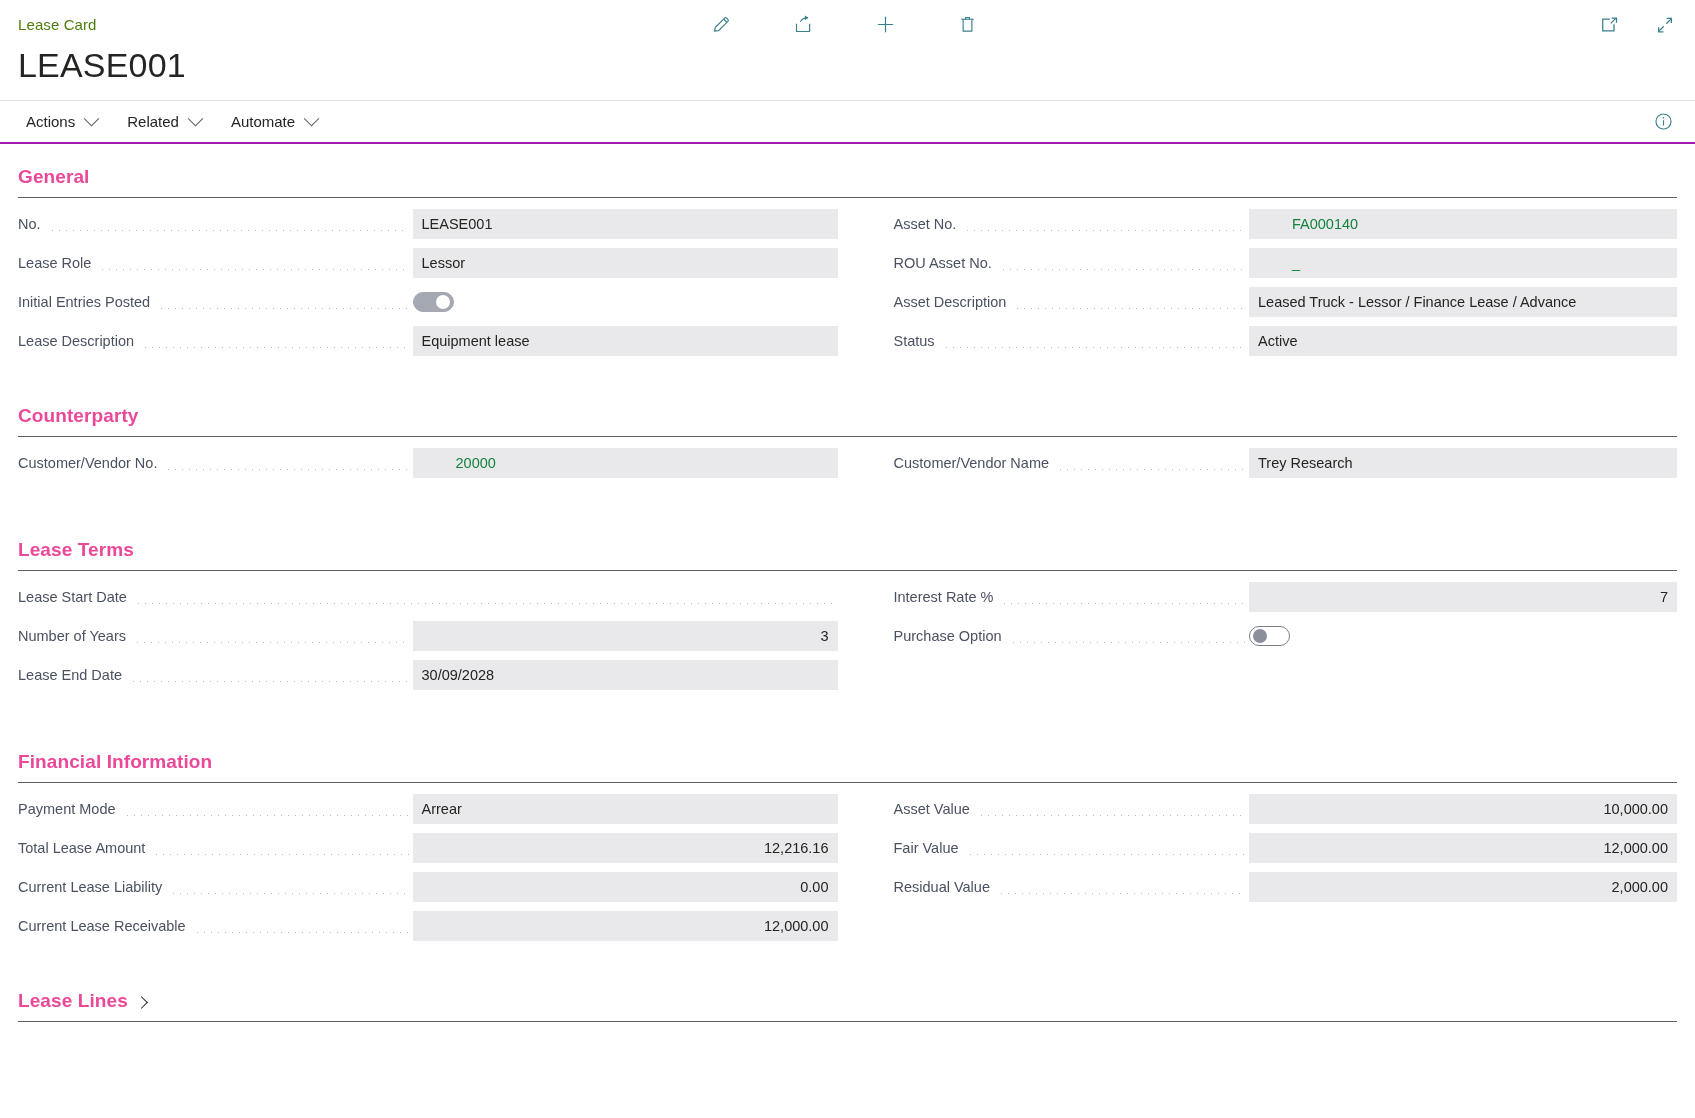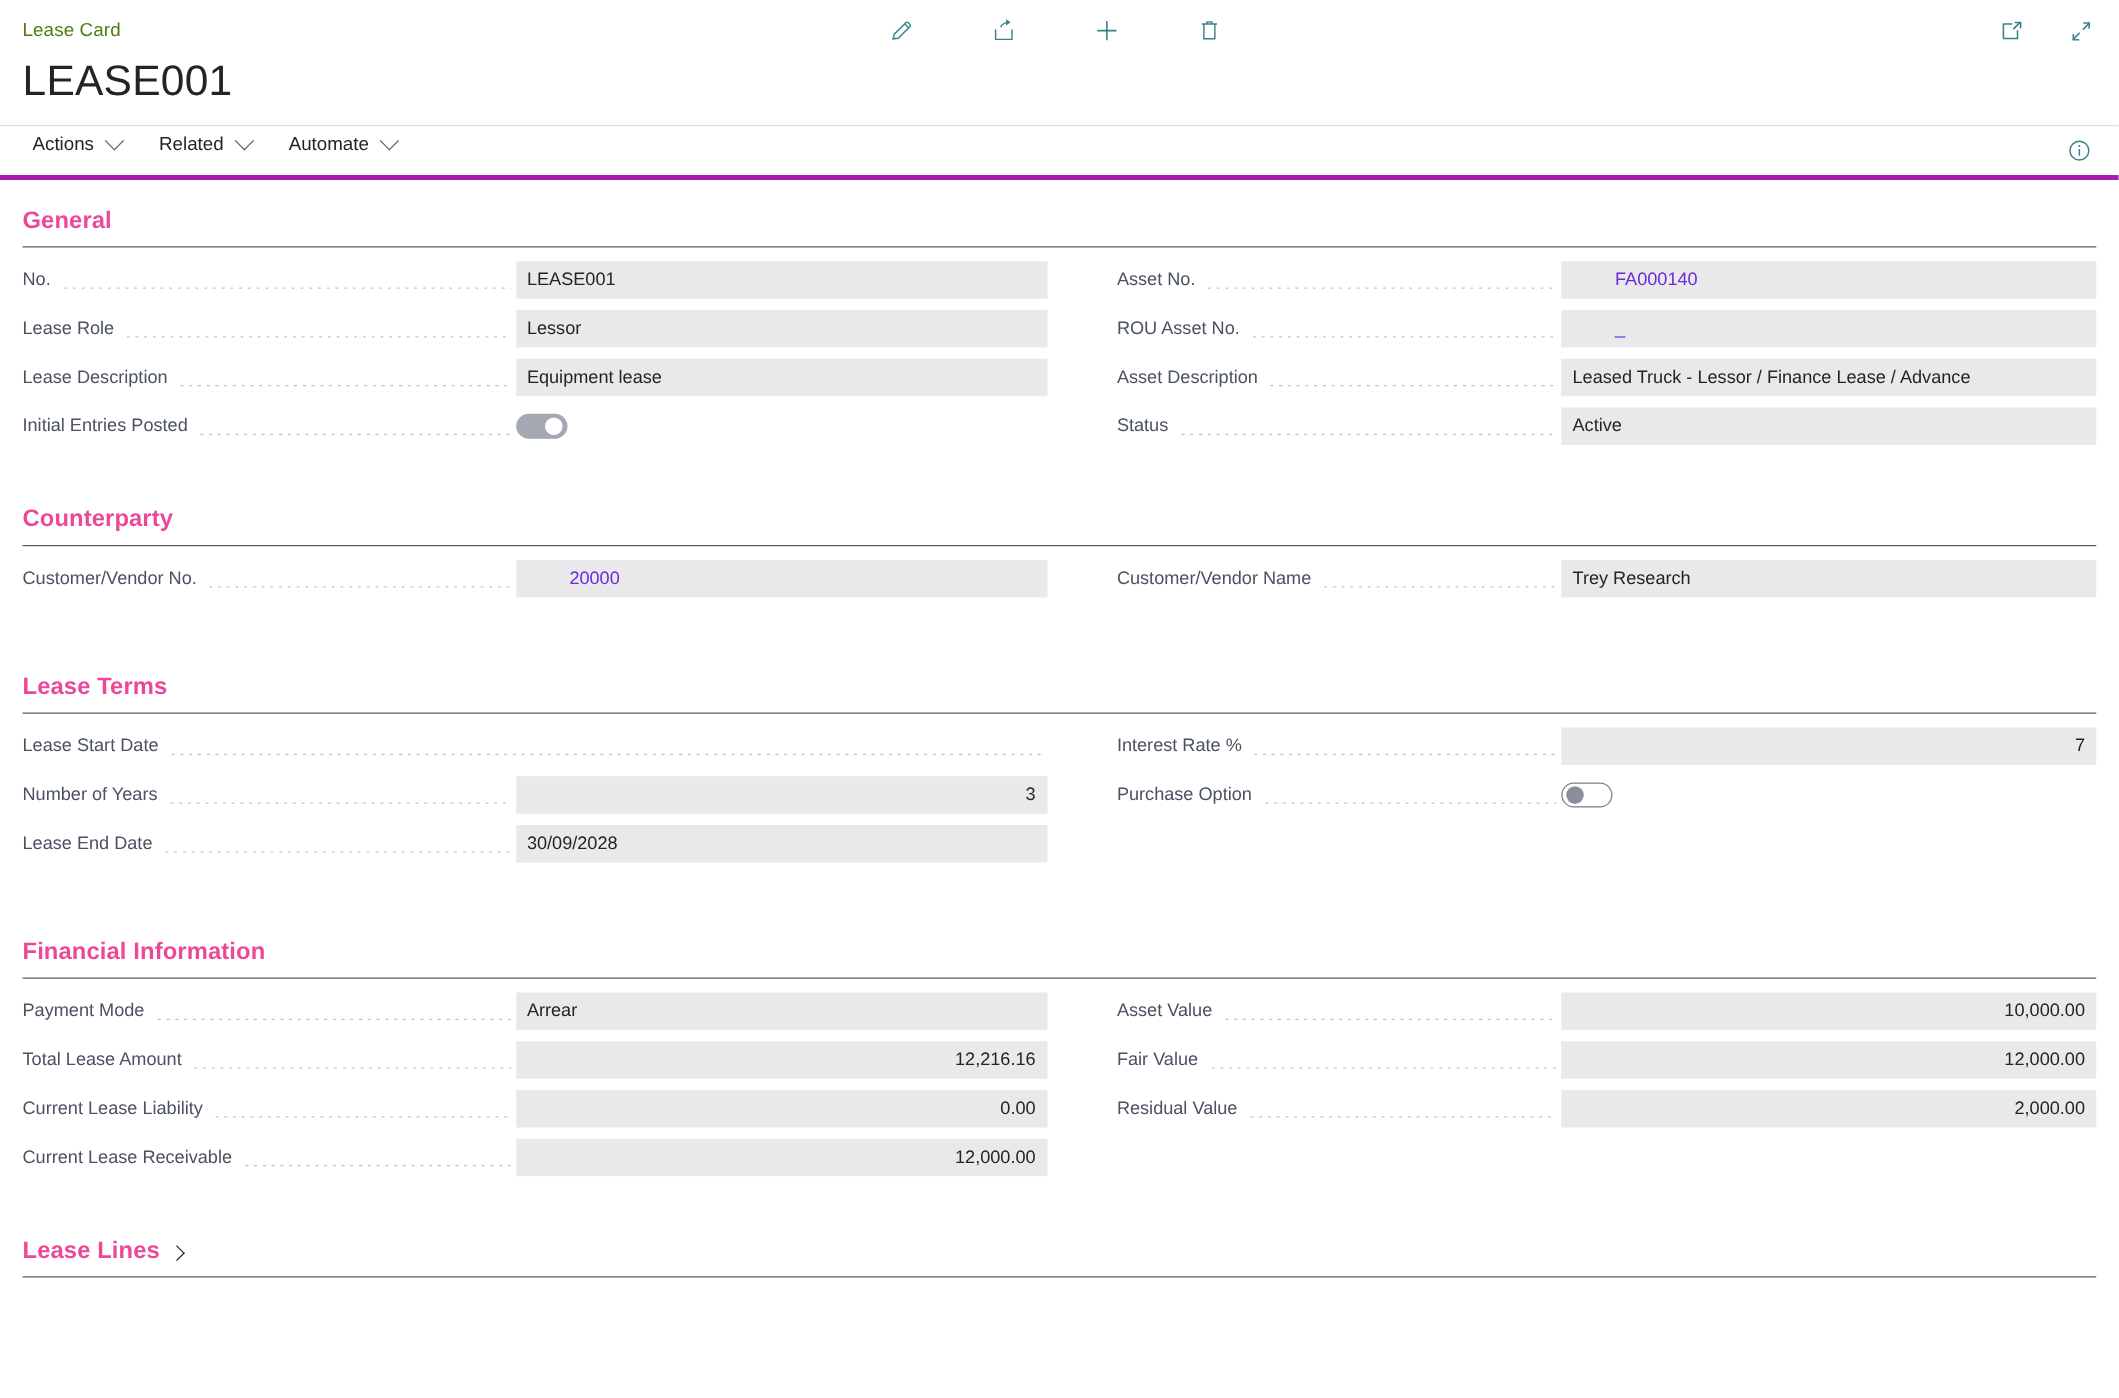--- a/index.html
+++ b/index.html
@@ -59,23 +59,23 @@
     background: transparent;
     border: none;
     padding: 0;
   }
   .icon-btn svg { display: block; }
 
   
   .ribbon {
     height: 44px;
     border-top: 1px solid #e1dfdd;
-    border-bottom: 4px solid #a21caf;
-    display: flex;
-    align-items: flex-start;
+    border-bottom: 2px solid #a21caf;
+    display: flex;
+    align-items: center;
     padding: 0 18px;
     position: relative;
   }
   .ribbon-item {
     display: flex;
     align-items: center;
     gap: 9px;
     font-size: 15px;
     color: #252423;
     padding: 6px 10px 6px 8px;
@@ -171,21 +171,21 @@
     line-height: 30px;
     font-size: 14.5px;
     color: #252423;
     padding: 0 9px;
     overflow: hidden;
     white-space: nowrap;
     cursor: text;
   }
   .col.right .f-val { flex: 0 0 428px; }
   .f-val.num { text-align: right; }
-  .f-val.link { color: #6d28d9; padding-left: 43px; }
+  .f-val.link { color: #15803d; padding-left: 43px; }
 
   
   .f-toggle-wrap {
     flex: 0 0 425px;
     display: flex;
     align-items: center;
     height: 30px;
   }
   .col.right .f-toggle-wrap { flex: 0 0 428px; }
   .toggle {
@@ -296,32 +296,32 @@
           <span class="f-label">No.</span>
           <span class="f-dots"></span>
           <span class="f-val">LEASE001</span>
         </div>
         <div class="field">
           <span class="f-label">Lease Role</span>
           <span class="f-dots"></span>
           <span class="f-val">Lessor</span>
         </div>
         <div class="field">
-          <span class="f-label">Lease Description</span>
-          <span class="f-dots"></span>
-          <span class="f-val">Equipment lease</span>
-        </div>
-        <div class="field">
           <span class="f-label">Initial Entries Posted</span>
           <span class="f-dots"></span>
           <span class="f-toggle-wrap">
             <span class="toggle on">
                 <span class="knob"></span>
               </span>
           </span>
+        </div>
+        <div class="field">
+          <span class="f-label">Lease Description</span>
+          <span class="f-dots"></span>
+          <span class="f-val">Equipment lease</span>
         </div>
       </div>
       <div class="col right">
         <div class="field">
           <span class="f-label">Asset No.</span>
           <span class="f-dots"></span>
           <span class="f-val link">FA000140</span>
         </div>
         <div class="field">
           <span class="f-label">ROU Asset No.</span>

